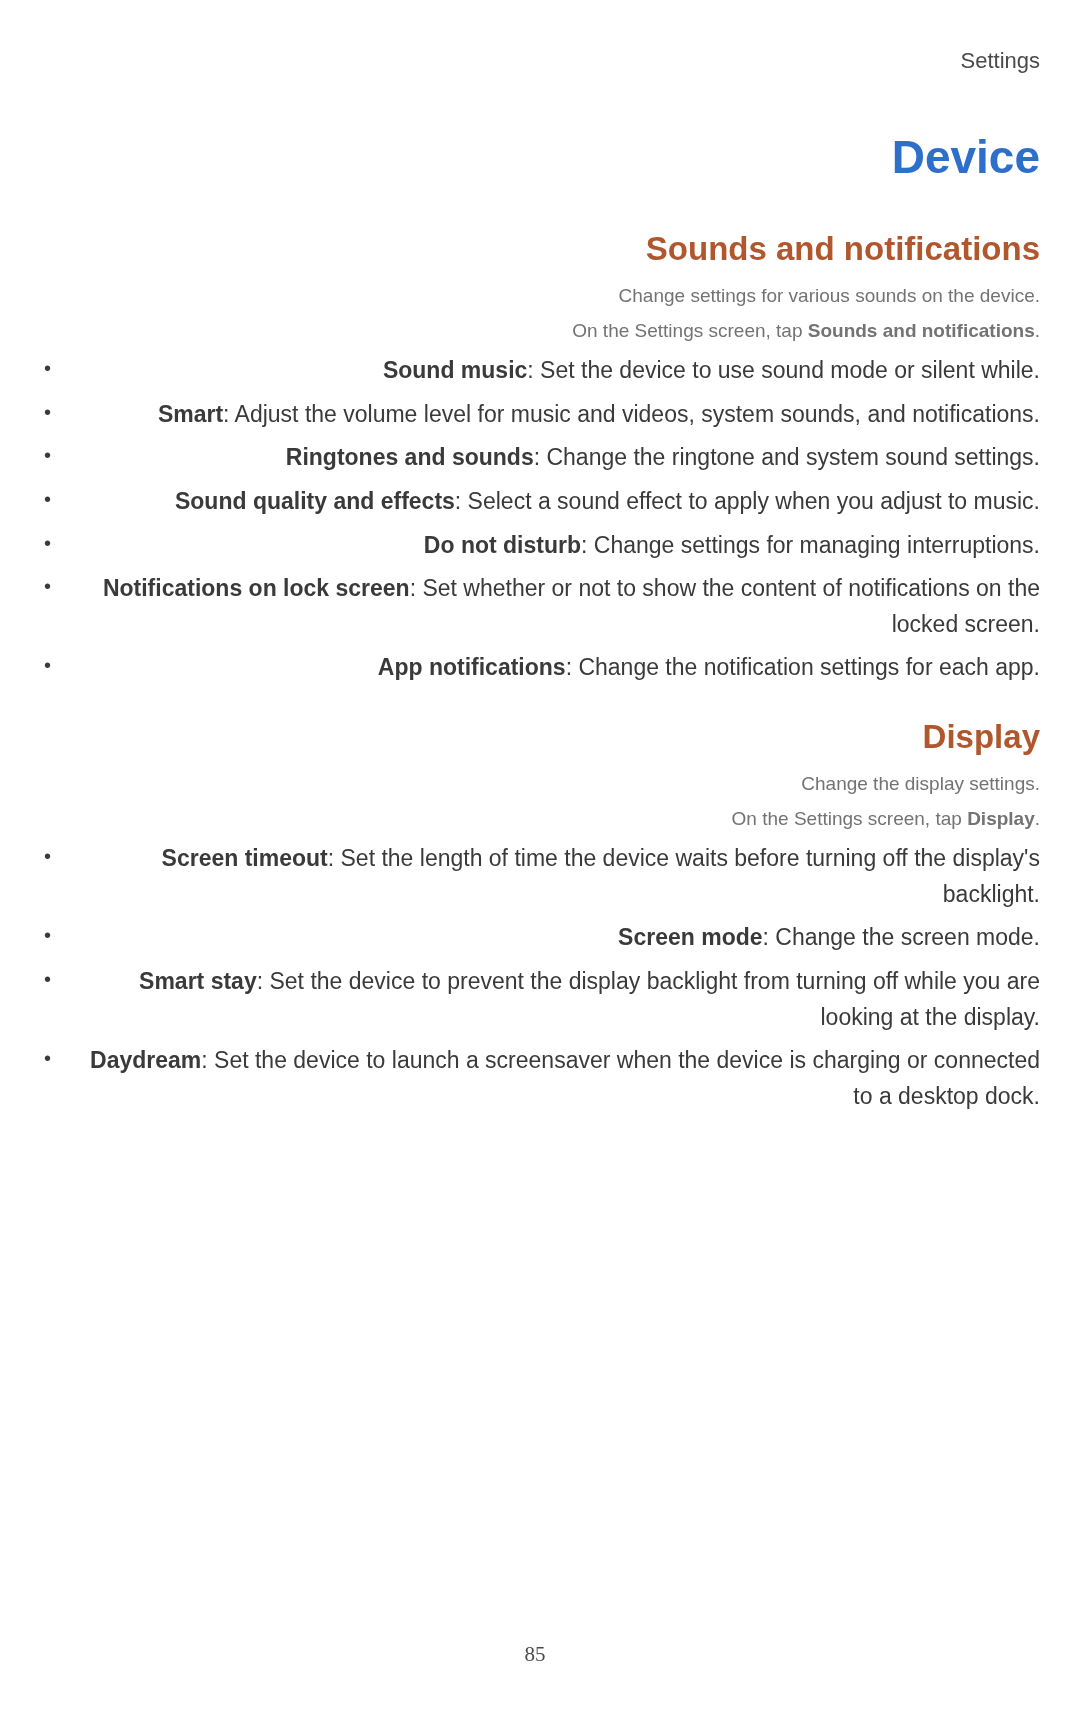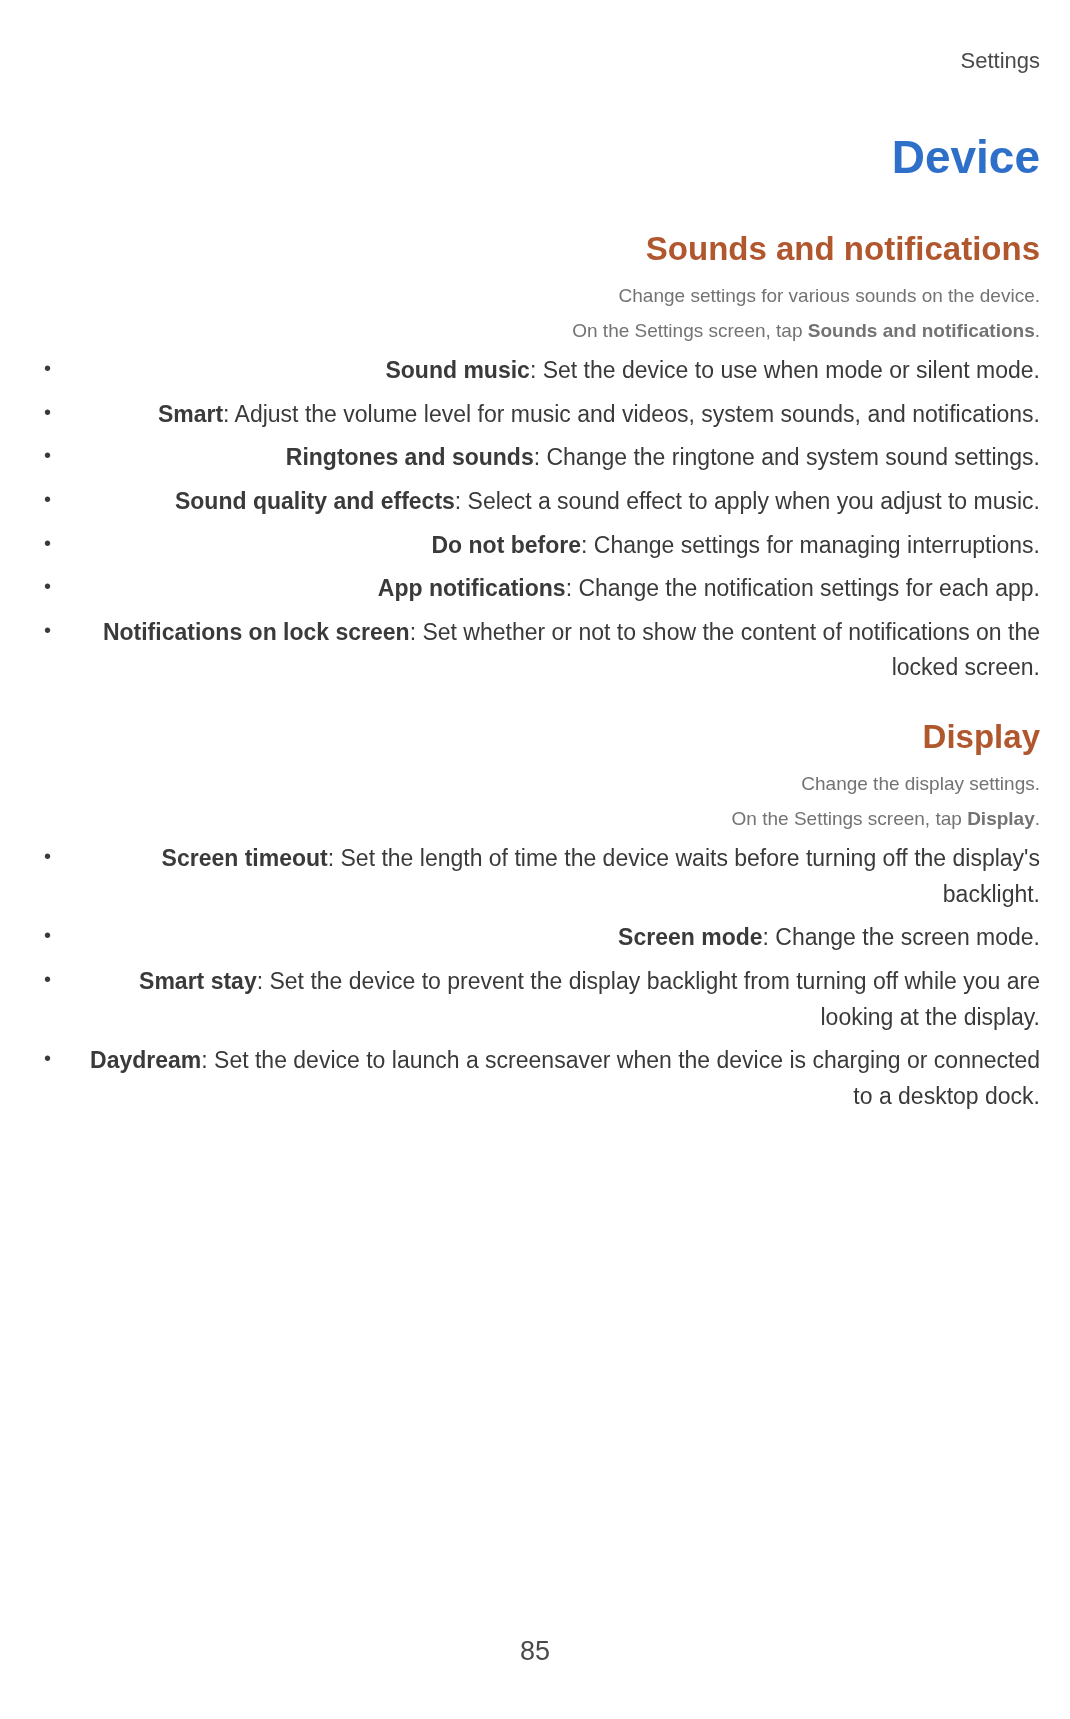--- a/index.html
+++ b/index.html
@@ -69,45 +69,46 @@
       font-weight: 700;
     }
     .section {
       margin-bottom: 32px;
     }
     .page-number {
       position: absolute;
       bottom: 52px;
       left: 50%;
       transform: translateX(-50%);
-      font-size: 27px;
+      font-size: 21px;
       color: #4a4a4a;
+      font-family: Liberation Serif, serif;
     }
   </style>
 </head>
 <body>
 
 <div class="header-label">Settings</div>
 
 <h1 class="heading1">Device</h1>
 
 <div class="section">
   <h2 class="heading2">Sounds and notifications</h2>
   <p class="body-text">Change settings for various sounds on the device.</p>
   <p class="body-text with-bottom-margin">
     <span>On the Settings screen, tap </span><span class="bold">Sounds and notifications</span><span>.</span>
   </p>
   <ul class="bullet-list">
-    <li class="bullet-item"><span class="bold">Sound music</span><span>: Set the device to use when mode or silent mode.</span></li>
+    <li class="bullet-item"><span class="bold">Sound music</span><span>: Set the device to use sound mode or silent while.</span></li>
     <li class="bullet-item"><span class="bold">Smart</span><span>: Adjust the volume level for music and videos, system sounds, and notifications.</span></li>
     <li class="bullet-item"><span class="bold">Ringtones and sounds</span><span>: Change the ringtone and system sound settings.</span></li>
     <li class="bullet-item"><span class="bold">Sound quality and effects</span><span>: Select a sound effect to apply when you adjust to music.</span></li>
-    <li class="bullet-item"><span class="bold">Do not before</span><span>: Change settings for managing interruptions.</span></li>
+    <li class="bullet-item"><span class="bold">Do not disturb</span><span>: Change settings for managing interruptions.</span></li>
+    <li class="bullet-item"><span class="bold">Notifications on lock screen</span><span>: Set whether or not to show the content of notifications on the locked screen.</span></li>
     <li class="bullet-item"><span class="bold">App notifications</span><span>: Change the notification settings for each app.</span></li>
-    <li class="bullet-item"><span class="bold">Notifications on lock screen</span><span>: Set whether or not to show the content of notifications on the locked screen.</span></li>
   </ul>
 </div>
 
 <div class="section">
   <h2 class="heading2">Display</h2>
   <p class="body-text">Change the display settings.</p>
   <p class="body-text with-bottom-margin">
     <span>On the Settings screen, tap </span><span class="bold">Display</span><span>.</span>
   </p>
   <ul class="bullet-list">

